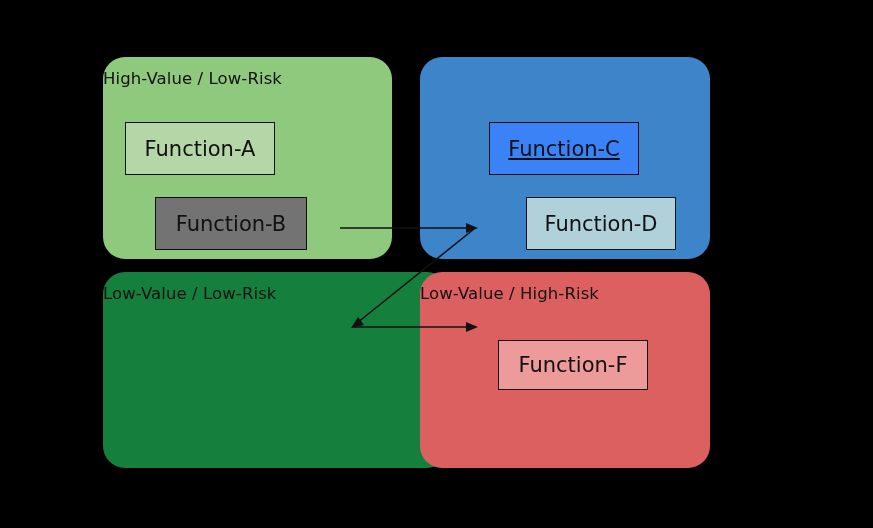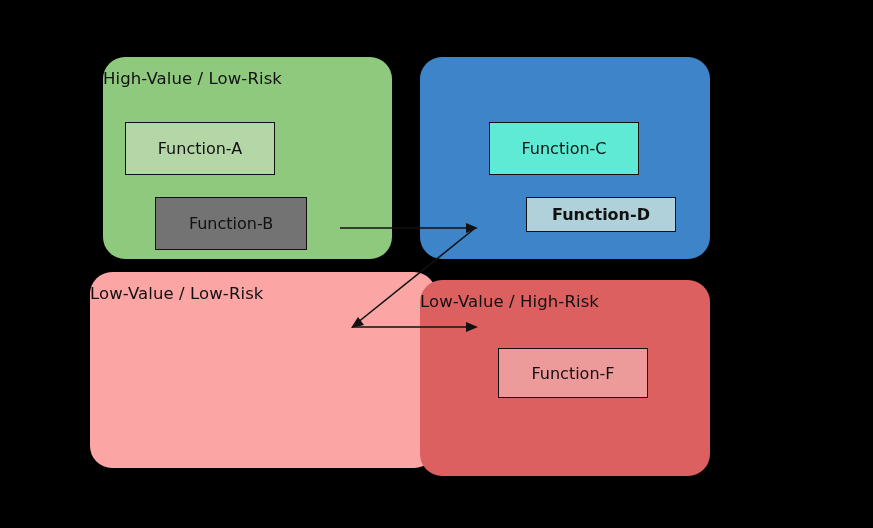--- a/index.html
+++ b/index.html
@@ -37,21 +37,21 @@
     white-space: nowrap;
   }
 
   .fnbox {
     position: absolute;
     box-sizing: border-box;
     border: 1.4px solid #111111;
     display: flex;
     align-items: center;
     justify-content: center;
-    font-size: 16px;
+    font-size: 21px;
     color: #111111;
     white-space: nowrap;
   }
 
   #arrow-layer {
     position: absolute;
     left: 0;
     top: 0;
     width: 873px;
     height: 528px;
@@ -67,33 +67,33 @@
     <div class="quad-title">High-Value / Low-Risk</div>
     <div class="fnbox" style="left:22px; top:65px; width:150px; height:53px; background:#b5d7a8;">
       <span>Function-A</span>
     </div>
     <div class="fnbox" style="left:52px; top:140px; width:152px; height:53px; background:#737373;">
       <span>Function-B</span>
     </div>
   </div>
 
   <div class="quadrant" style="left:420px; top:57px; width:290px; height:202px; background:#3d85c8;">
-    <div class="fnbox" style="left:69px; top:65px; width:150px; height:53px; background:#5eead4;">
+    <div class="fnbox" style="left:69px; top:65px; width:150px; height:53px; background:#3b82f6;text-decoration:underline;">
       <span>Function-C</span>
     </div>
-    <div class="fnbox" style="left:106px; top:140px; width:150px; height:35px; background:#b0d1d9;font-weight:bold;">
+    <div class="fnbox" style="left:106px; top:140px; width:150px; height:53px; background:#b0d1d9;">
       <span>Function-D</span>
     </div>
   </div>
 
-  <div class="quadrant" style="left:90px; top:272px; width:346px; height:196px; background:#fca5a5;">
+  <div class="quadrant" style="left:103px; top:272px; width:346px; height:196px; background:#15803d;">
     <div class="quad-title">Low-Value / Low-Risk</div>
   </div>
 
-  <div class="quadrant" style="left:420px; top:280px; width:290px; height:196px; background:#dd6060;">
+  <div class="quadrant" style="left:420px; top:272px; width:290px; height:196px; background:#dd6060;">
     <div class="quad-title">Low-Value / High-Risk</div>
     <div class="fnbox" style="left:78px; top:68px; width:150px; height:50px; background:#ec9a9a;">
       <span>Function-F</span>
     </div>
   </div>
 
   <svg id="arrow-layer" viewBox="0 0 873 528" width="873" height="528">
     <g stroke="#111111" stroke-width="1.6" fill="none">
 
       <line x1="340" y1="228" x2="474" y2="228"></line>

